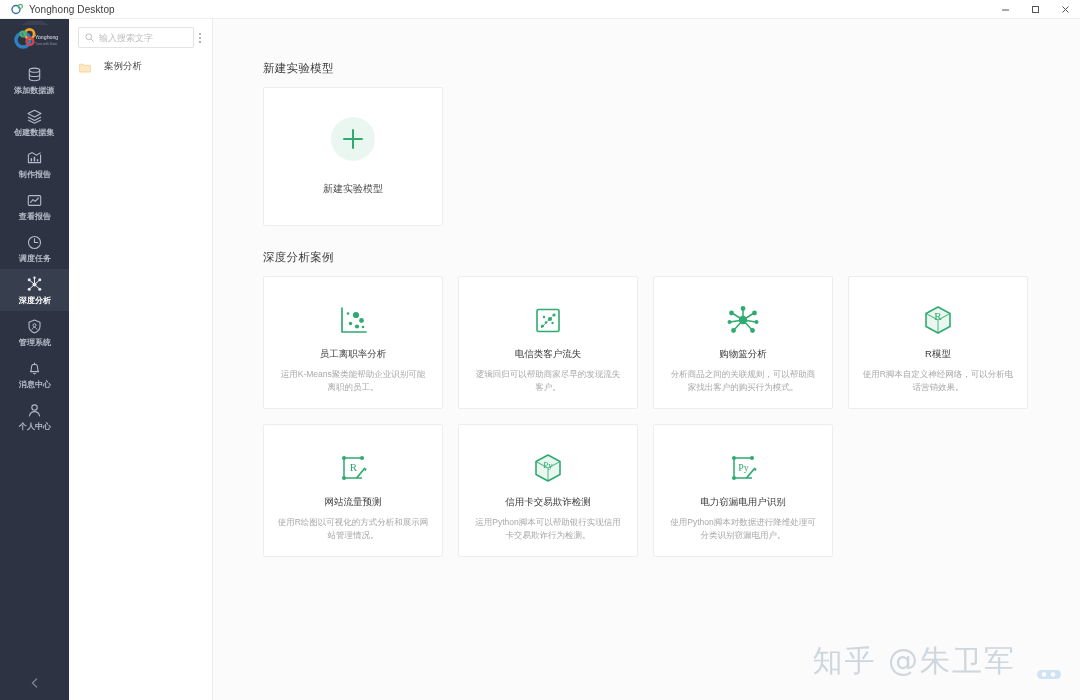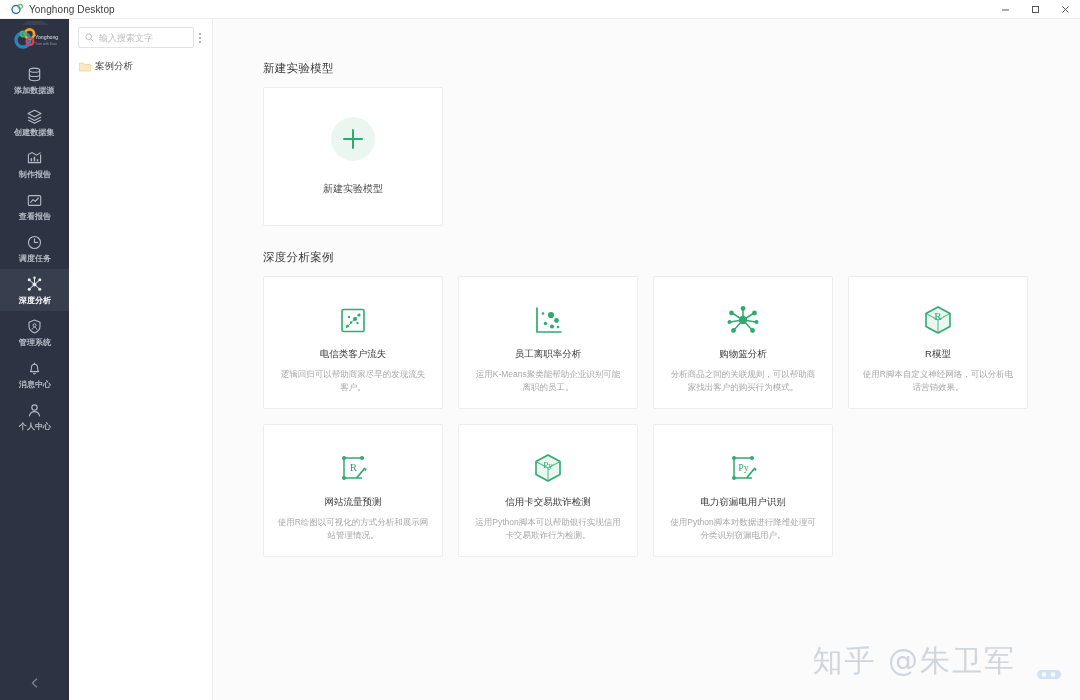--- a/index.html
+++ b/index.html
@@ -119,21 +119,21 @@
   }
   .search-input::placeholder { color: #bdbdbd; }
   .tree-more {
     width: 14px; height: 20px; display:flex; align-items:center; justify-content:center;
     color:#9a9a9a; cursor: pointer;
   }
   .tree-more i { display:block; width:2px; height:2px; background:#9a9a9a; border-radius:50%;
                  box-shadow: 0 4px 0 #9a9a9a, 0 -4px 0 #9a9a9a; }
   .tree-nodes { padding: 10px 0 0 0; }
   .tree-node {
-    display: flex; align-items: center; gap: 4px;
+    display: flex; align-items: flex-end; gap: 13px;
     padding: 2px 8px 2px 10px; cursor: pointer;
   }
   .tree-node .folder { flex:0 0 auto; display:flex; }
   .tree-node .tn-label { font-size: 9.5px; color: #4a4a4a; }
 
   
   .main {
     flex: 1 1 auto; min-width: 0;
     background: #fbfbfb;
     overflow: hidden;
@@ -413,48 +413,48 @@
         <div class="new-card-label">新建实验模型</div>
       </div>
 
       <div class="section-title second">深度分析案例</div>
 
       <div class="cards-grid">
 
         <div class="case-card">
           <div class="case-icon">
             <svg width="34" height="34" viewBox="0 0 34 34">
+              <path d="M6 4 V28 H30" fill="none" stroke="#2fab70" stroke-width="1.7" stroke-linecap="round"></path>
+              <circle cx="20" cy="11" r="3.1" fill="#2fab70"></circle>
+              <circle cx="25.5" cy="16.5" r="2.4" fill="#2fab70"></circle>
+              <circle cx="14.5" cy="19.5" r="1.7" fill="#2fab70"></circle>
+              <circle cx="21" cy="22.5" r="2.1" fill="#2fab70"></circle>
+              <circle cx="12" cy="9.5" r="1.3" fill="#2fab70"></circle>
+              <circle cx="27" cy="23" r="1.3" fill="#2fab70"></circle>
+            </svg>
+          </div>
+          <div class="case-title">员工离职率分析</div>
+          <div class="case-desc">运用K-Means聚类能帮助企业识别可能离职的员工。</div>
+        </div>
+
+        <div class="case-card">
+          <div class="case-icon">
+            <svg width="34" height="34" viewBox="0 0 34 34">
               <rect x="6" y="5.5" width="22" height="22" rx="1.5" fill="none" stroke="#2fab70" stroke-width="1.6"></rect>
               <line x1="10" y1="24" x2="24" y2="9.5" stroke="#2fab70" stroke-width="1" stroke-dasharray="2.4 2"></line>
               <circle cx="11.5" cy="22" r="1.6" fill="#2fab70"></circle>
               <circle cx="15" cy="18.5" r="1.3" fill="#2fab70"></circle>
               <circle cx="19" cy="15" r="2.1" fill="#2fab70"></circle>
               <circle cx="23" cy="11" r="1.6" fill="#2fab70"></circle>
               <circle cx="21.5" cy="19" r="1.2" fill="#2fab70"></circle>
               <circle cx="13" cy="13" r="1.2" fill="#2fab70"></circle>
             </svg>
           </div>
           <div class="case-title">电信类客户流失</div>
           <div class="case-desc">逻辑回归可以帮助商家尽早的发现流失客户。</div>
-        </div>
-
-        <div class="case-card">
-          <div class="case-icon">
-            <svg width="34" height="34" viewBox="0 0 34 34">
-              <path d="M6 4 V28 H30" fill="none" stroke="#2fab70" stroke-width="1.7" stroke-linecap="round"></path>
-              <circle cx="20" cy="11" r="3.1" fill="#2fab70"></circle>
-              <circle cx="25.5" cy="16.5" r="2.4" fill="#2fab70"></circle>
-              <circle cx="14.5" cy="19.5" r="1.7" fill="#2fab70"></circle>
-              <circle cx="21" cy="22.5" r="2.1" fill="#2fab70"></circle>
-              <circle cx="12" cy="9.5" r="1.3" fill="#2fab70"></circle>
-              <circle cx="27" cy="23" r="1.3" fill="#2fab70"></circle>
-            </svg>
-          </div>
-          <div class="case-title">员工离职率分析</div>
-          <div class="case-desc">运用K-Means聚类能帮助企业识别可能离职的员工。</div>
         </div>
 
 
         <div class="case-card">
           <div class="case-icon">
             <svg width="34" height="34" viewBox="0 0 34 34">
               <path d="M17 16 L17 5 M17 16 L6 9 M17 16 L28 9 M17 16 L8 26 M17 16 L26 26 M17 16 L30 18 M17 16 L4 18" stroke="#2fab70" stroke-width="1.5"></path>
               <circle cx="17" cy="16" r="4.2" fill="#2fab70"></circle>
               <circle cx="17" cy="4.5" r="2.4" fill="#2fab70"></circle>
               <circle cx="5.5" cy="9" r="2.4" fill="#2fab70"></circle>

